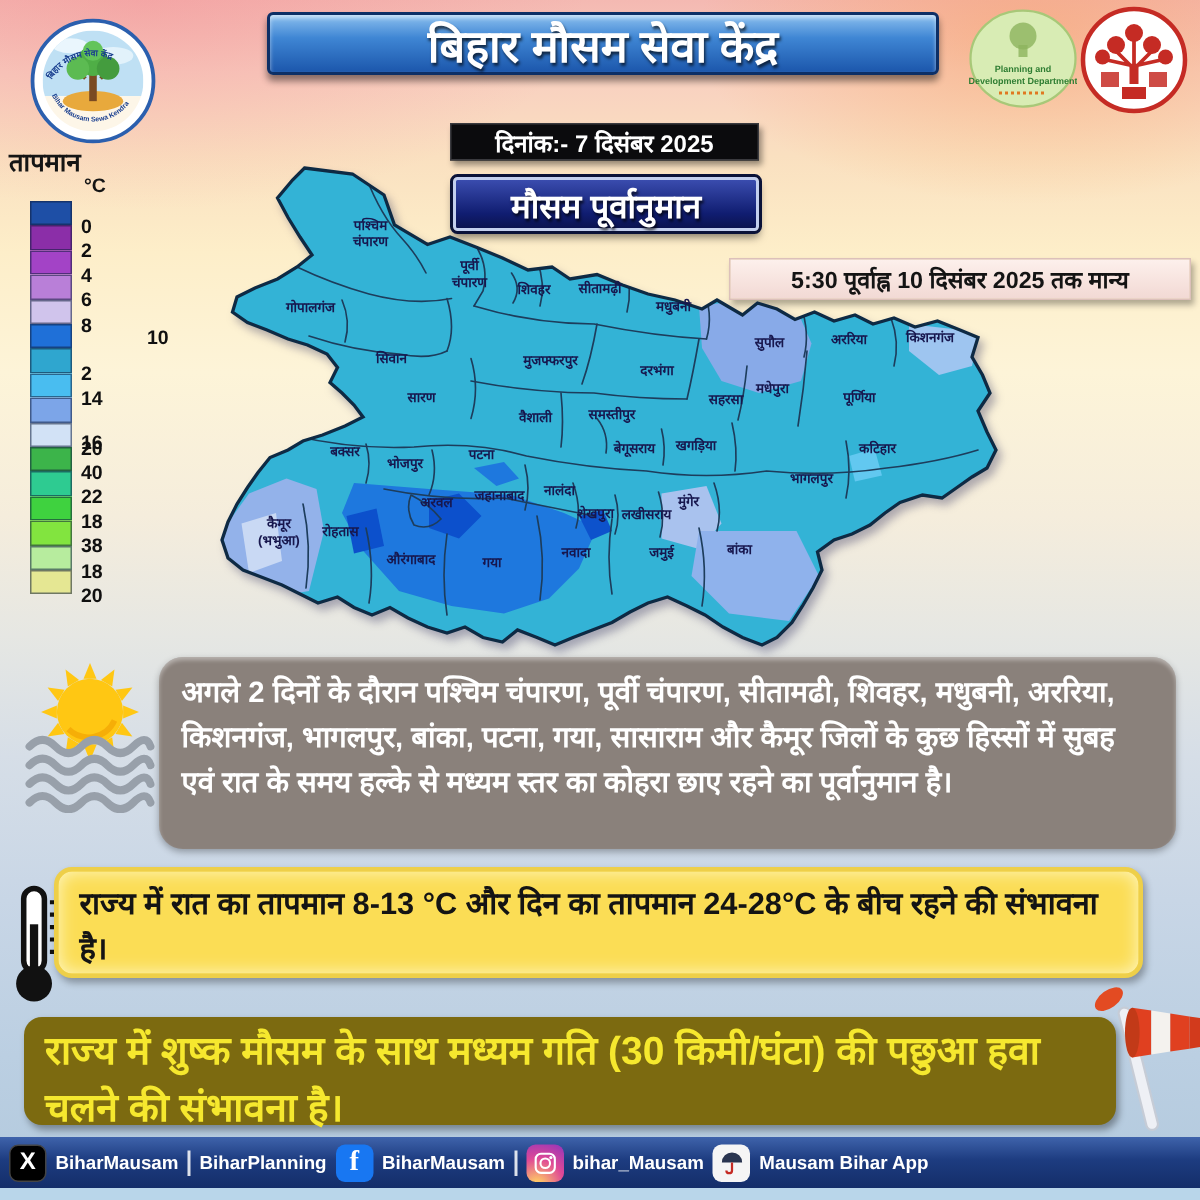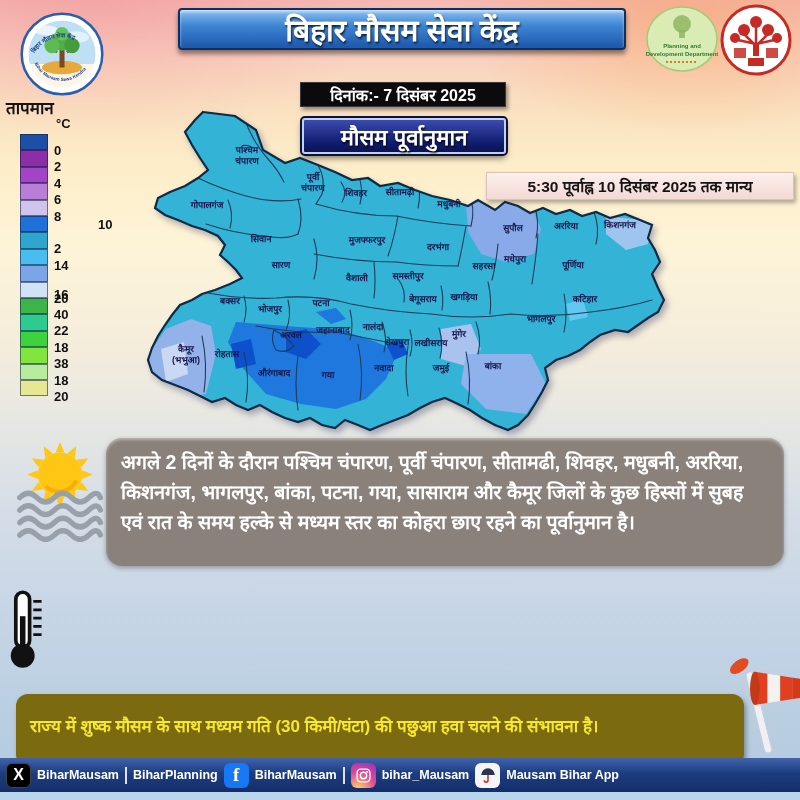--- a/index.html
+++ b/index.html
@@ -52,22 +52,22 @@
 
   
   .advisory { position:absolute; font-weight:bold; }
   .advisory-fog { left:106px; top:438px; width:678px; height:128px; background:#8a817b;
     border-radius:16px; color:#fff; font-size:19.5px; line-height:1.54; padding:9px 15px;
     box-shadow:inset 0 2px 3px rgba(255,255,255,.4), 0 2px 5px rgba(0,0,0,.3); }
   .advisory-temp { left:36px; top:578px; width:726px; height:74px; background:#fbdd55;
     border:3px solid #eecf49; border-radius:12px; color:#141414; font-size:20.5px; line-height:1.45; padding:7px 14px;
     box-shadow:2px 3px 5px rgba(0,0,0,.3), inset 0 0 12px rgba(255,255,230,.8); }
   .advisory-wind { left:16px; top:678px; width:728px; height:72px; background:#7c6a10;
-    border-radius:12px; color:#f6e82e; font-size:17px; line-height:1.45; padding:21px 14px;
-    box-shadow:2px 3px 5px rgba(0,0,0,.35);margin-top:16px; }
+    border-radius:12px; color:#f6e82e; font-size:26px; line-height:1.45; padding:4px 14px;
+    box-shadow:2px 3px 5px rgba(0,0,0,.35); }
   .side-icon { position:absolute; }
 
   
   .footer { position:absolute; left:0; top:758px; width:800px; height:34px;
     background:linear-gradient(180deg,#3f63ab 0%,#1d3c80 45%,#142e69 100%);
     display:flex; align-items:center; gap:6px; padding:0 6px; color:#fff; font-weight:bold; font-size:12.5px; }
   .f-sep { width:2px; height:17px; background:rgba(255,255,255,.85); flex:0 0 auto; }
   .icon-sq { width:25px; height:25px; border-radius:6px; display:flex; align-items:center; justify-content:center; flex:0 0 auto; }
   .icon-x { background:#000; color:#fff; font-weight:900; font-size:16px; border:1px solid #444; }
   .icon-fb { background:#1877f2; color:#fff; font-family:"Liberation Serif",serif; font-weight:bold; font-size:19px; }
@@ -333,20 +333,21 @@
   <div class="advisory advisory-fog"><span>अगले 2 दिनों के दौरान पश्चिम चंपारण, पूर्वी चंपारण, सीतामढी, शिवहर, मधुबनी, अररिया, किशनगंज, भागलपुर, बांका, पटना, गया, सासाराम और कैमूर जिलों के कुछ हिस्सों में सुबह एवं रात के समय हल्के से मध्यम स्तर का कोहरा छाए रहने का पूर्वानुमान है।</span></div>
 
   <div class="side-icon" style="left:2px; top:586px; width:46px; height:88px;">
     <svg viewBox="0 0 50 90" width="46" height="88">
       <rect x="15" y="4" width="15" height="60" rx="7.5" fill="#ffffff" stroke="#111" stroke-width="4"></rect>
       <rect x="19.5" y="30" width="6" height="38" fill="#111"></rect>
       <circle cx="22.5" cy="73" r="13" fill="#111"></circle>
       <path d="M34,14 h9 M34,23 h9 M34,32 h9 M34,41 h9 M34,50 h9" stroke="#111" stroke-width="3"></path>
     </svg>
   </div>
+  <div class="advisory advisory-temp"><span>राज्य में रात का तापमान 8-13 °C और दिन का तापमान 24-28°C के बीच रहने की संभावना है।</span></div>
 
   <div class="side-icon" style="left:722px; top:652px; width:78px; height:110px;">
     <svg viewBox="0 0 80 110" width="78" height="110">
       <g transform="translate(8,32) rotate(-14)">
         <ellipse cx="14" cy="-16" rx="11" ry="6" fill="#e34b22" transform="rotate(-22 14 -16)"></ellipse>
         <rect x="18" y="-8" width="8" height="86" rx="4" fill="#eef0f5" stroke="#c6ccd6" stroke-width="1.5"></rect>
         <g transform="translate(24,10) rotate(14)">
           <polygon points="0,-17 13,-15 13,15 0,17" fill="#e04020"></polygon>
           <polygon points="13,-15 26,-13 26,13 13,15" fill="#f4f2ee"></polygon>
           <polygon points="26,-13 39,-11 39,11 26,13" fill="#e04020"></polygon>

